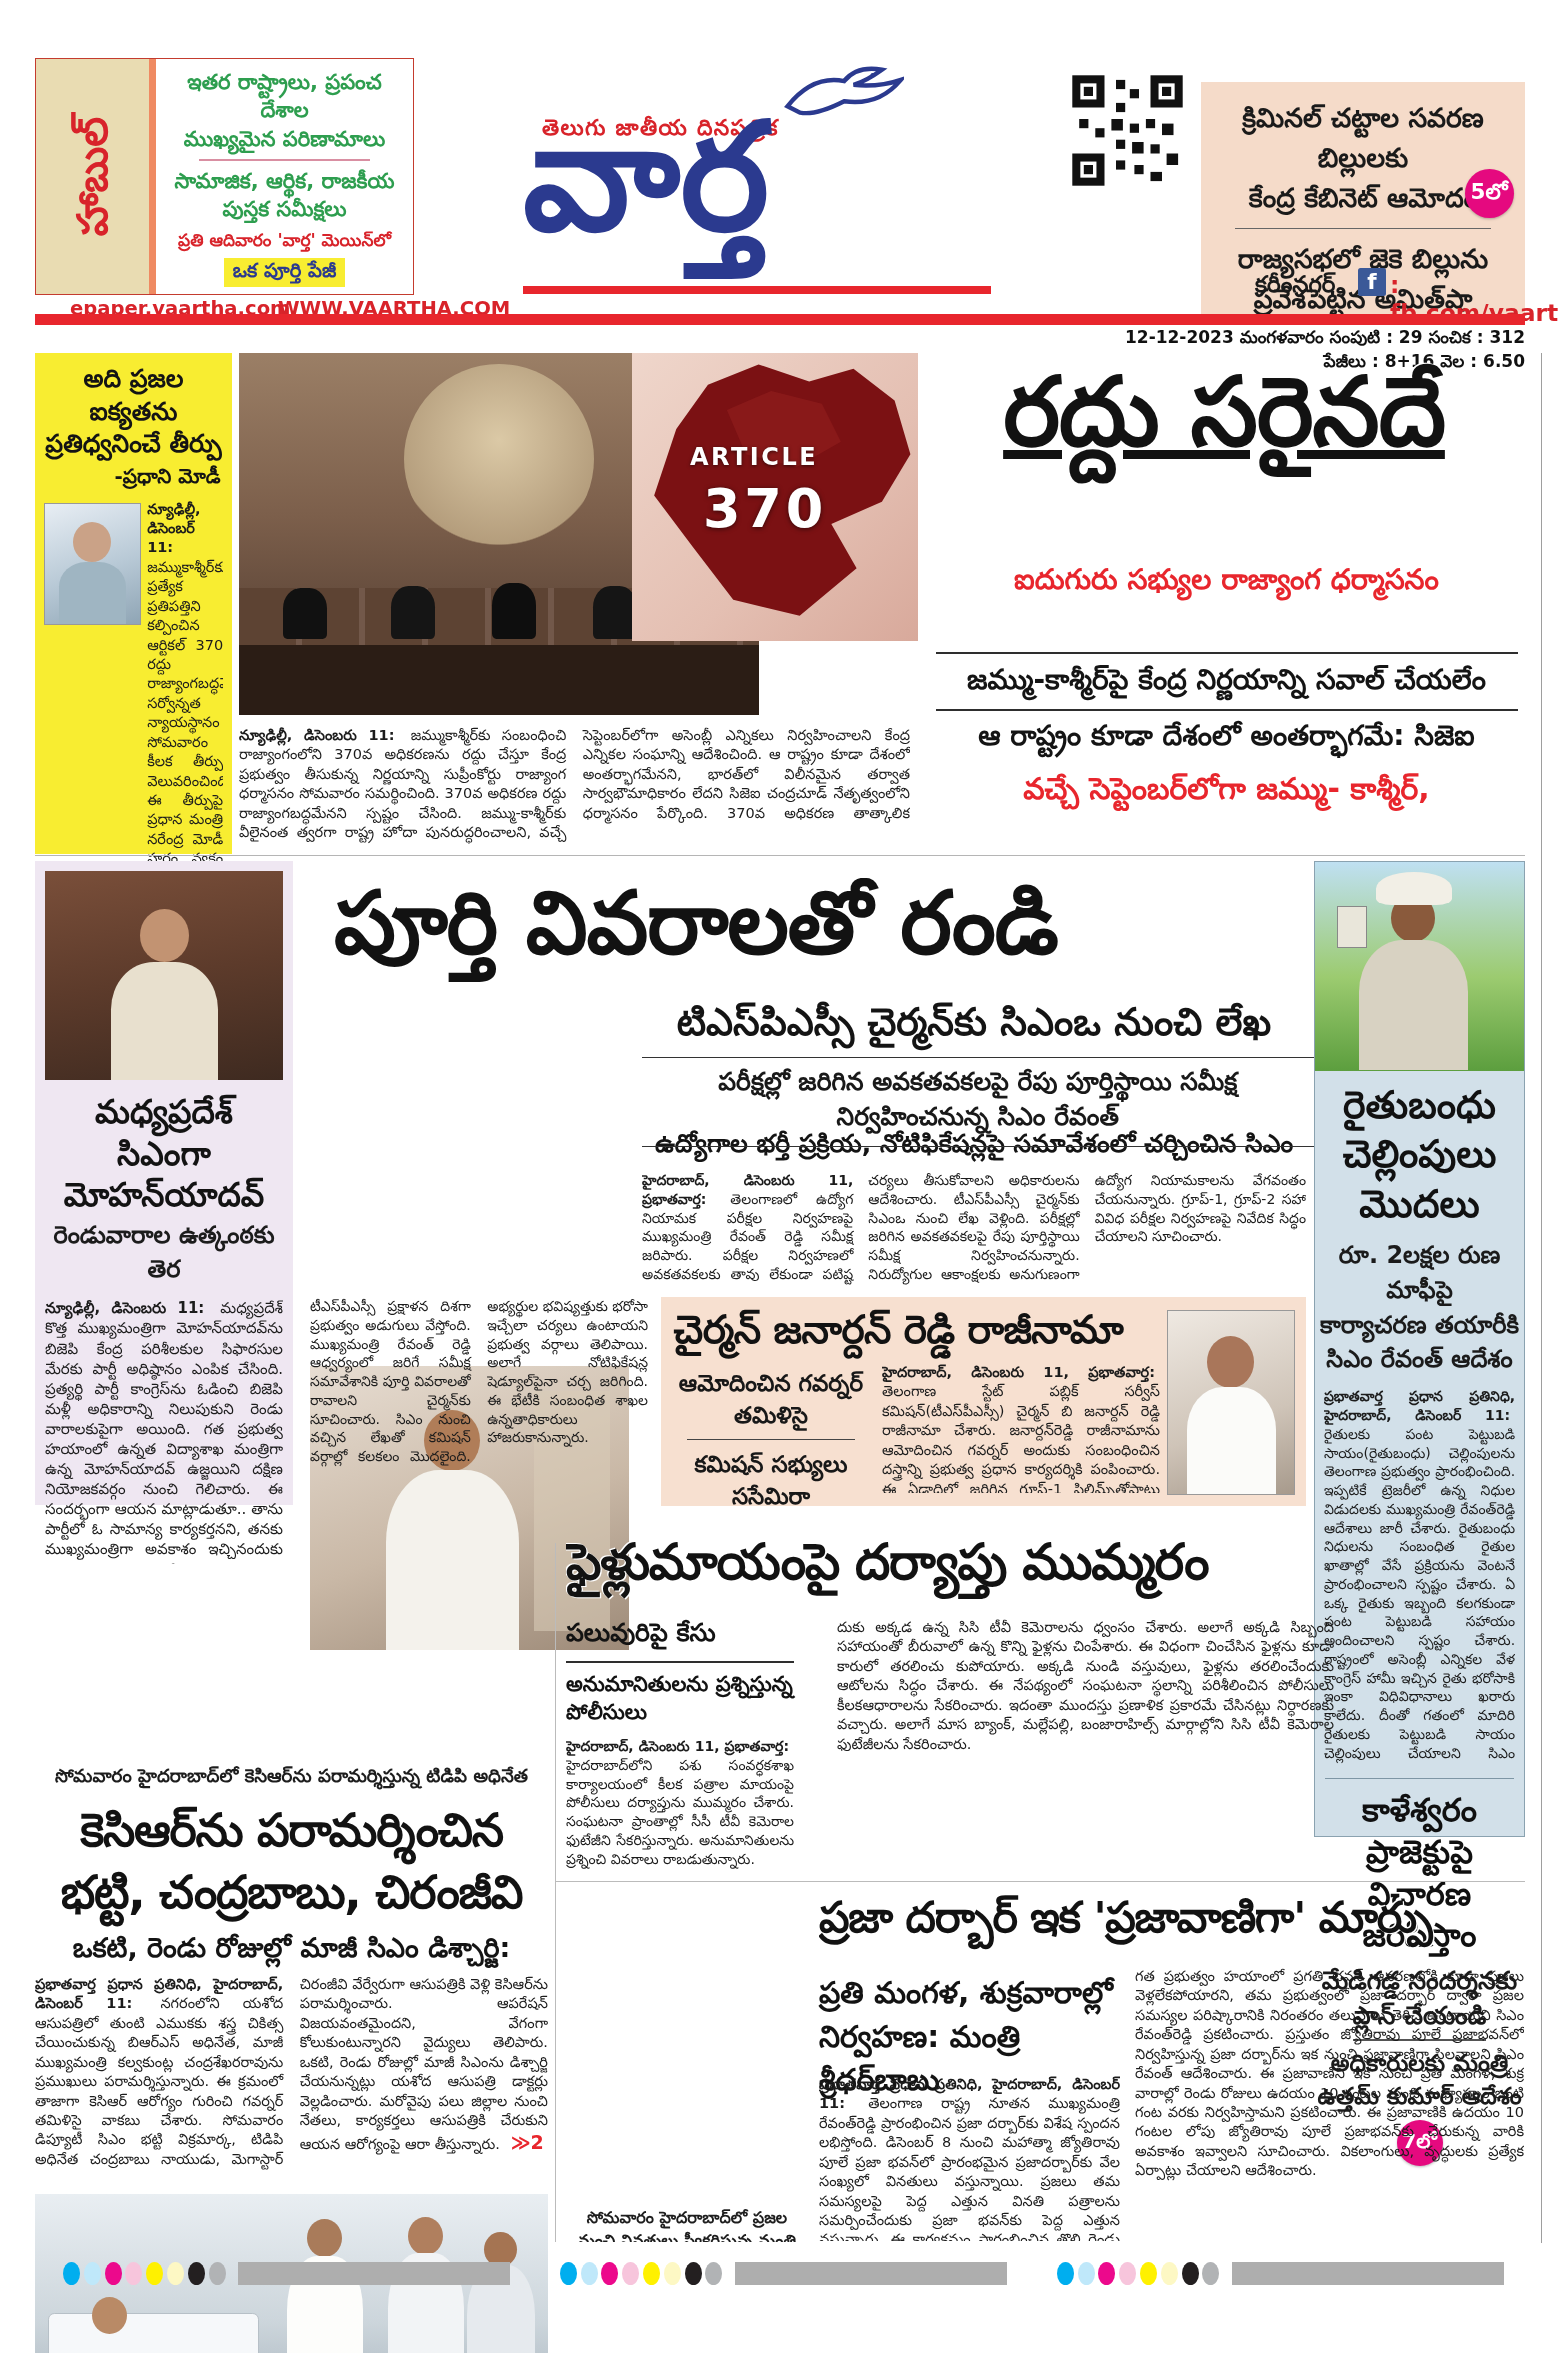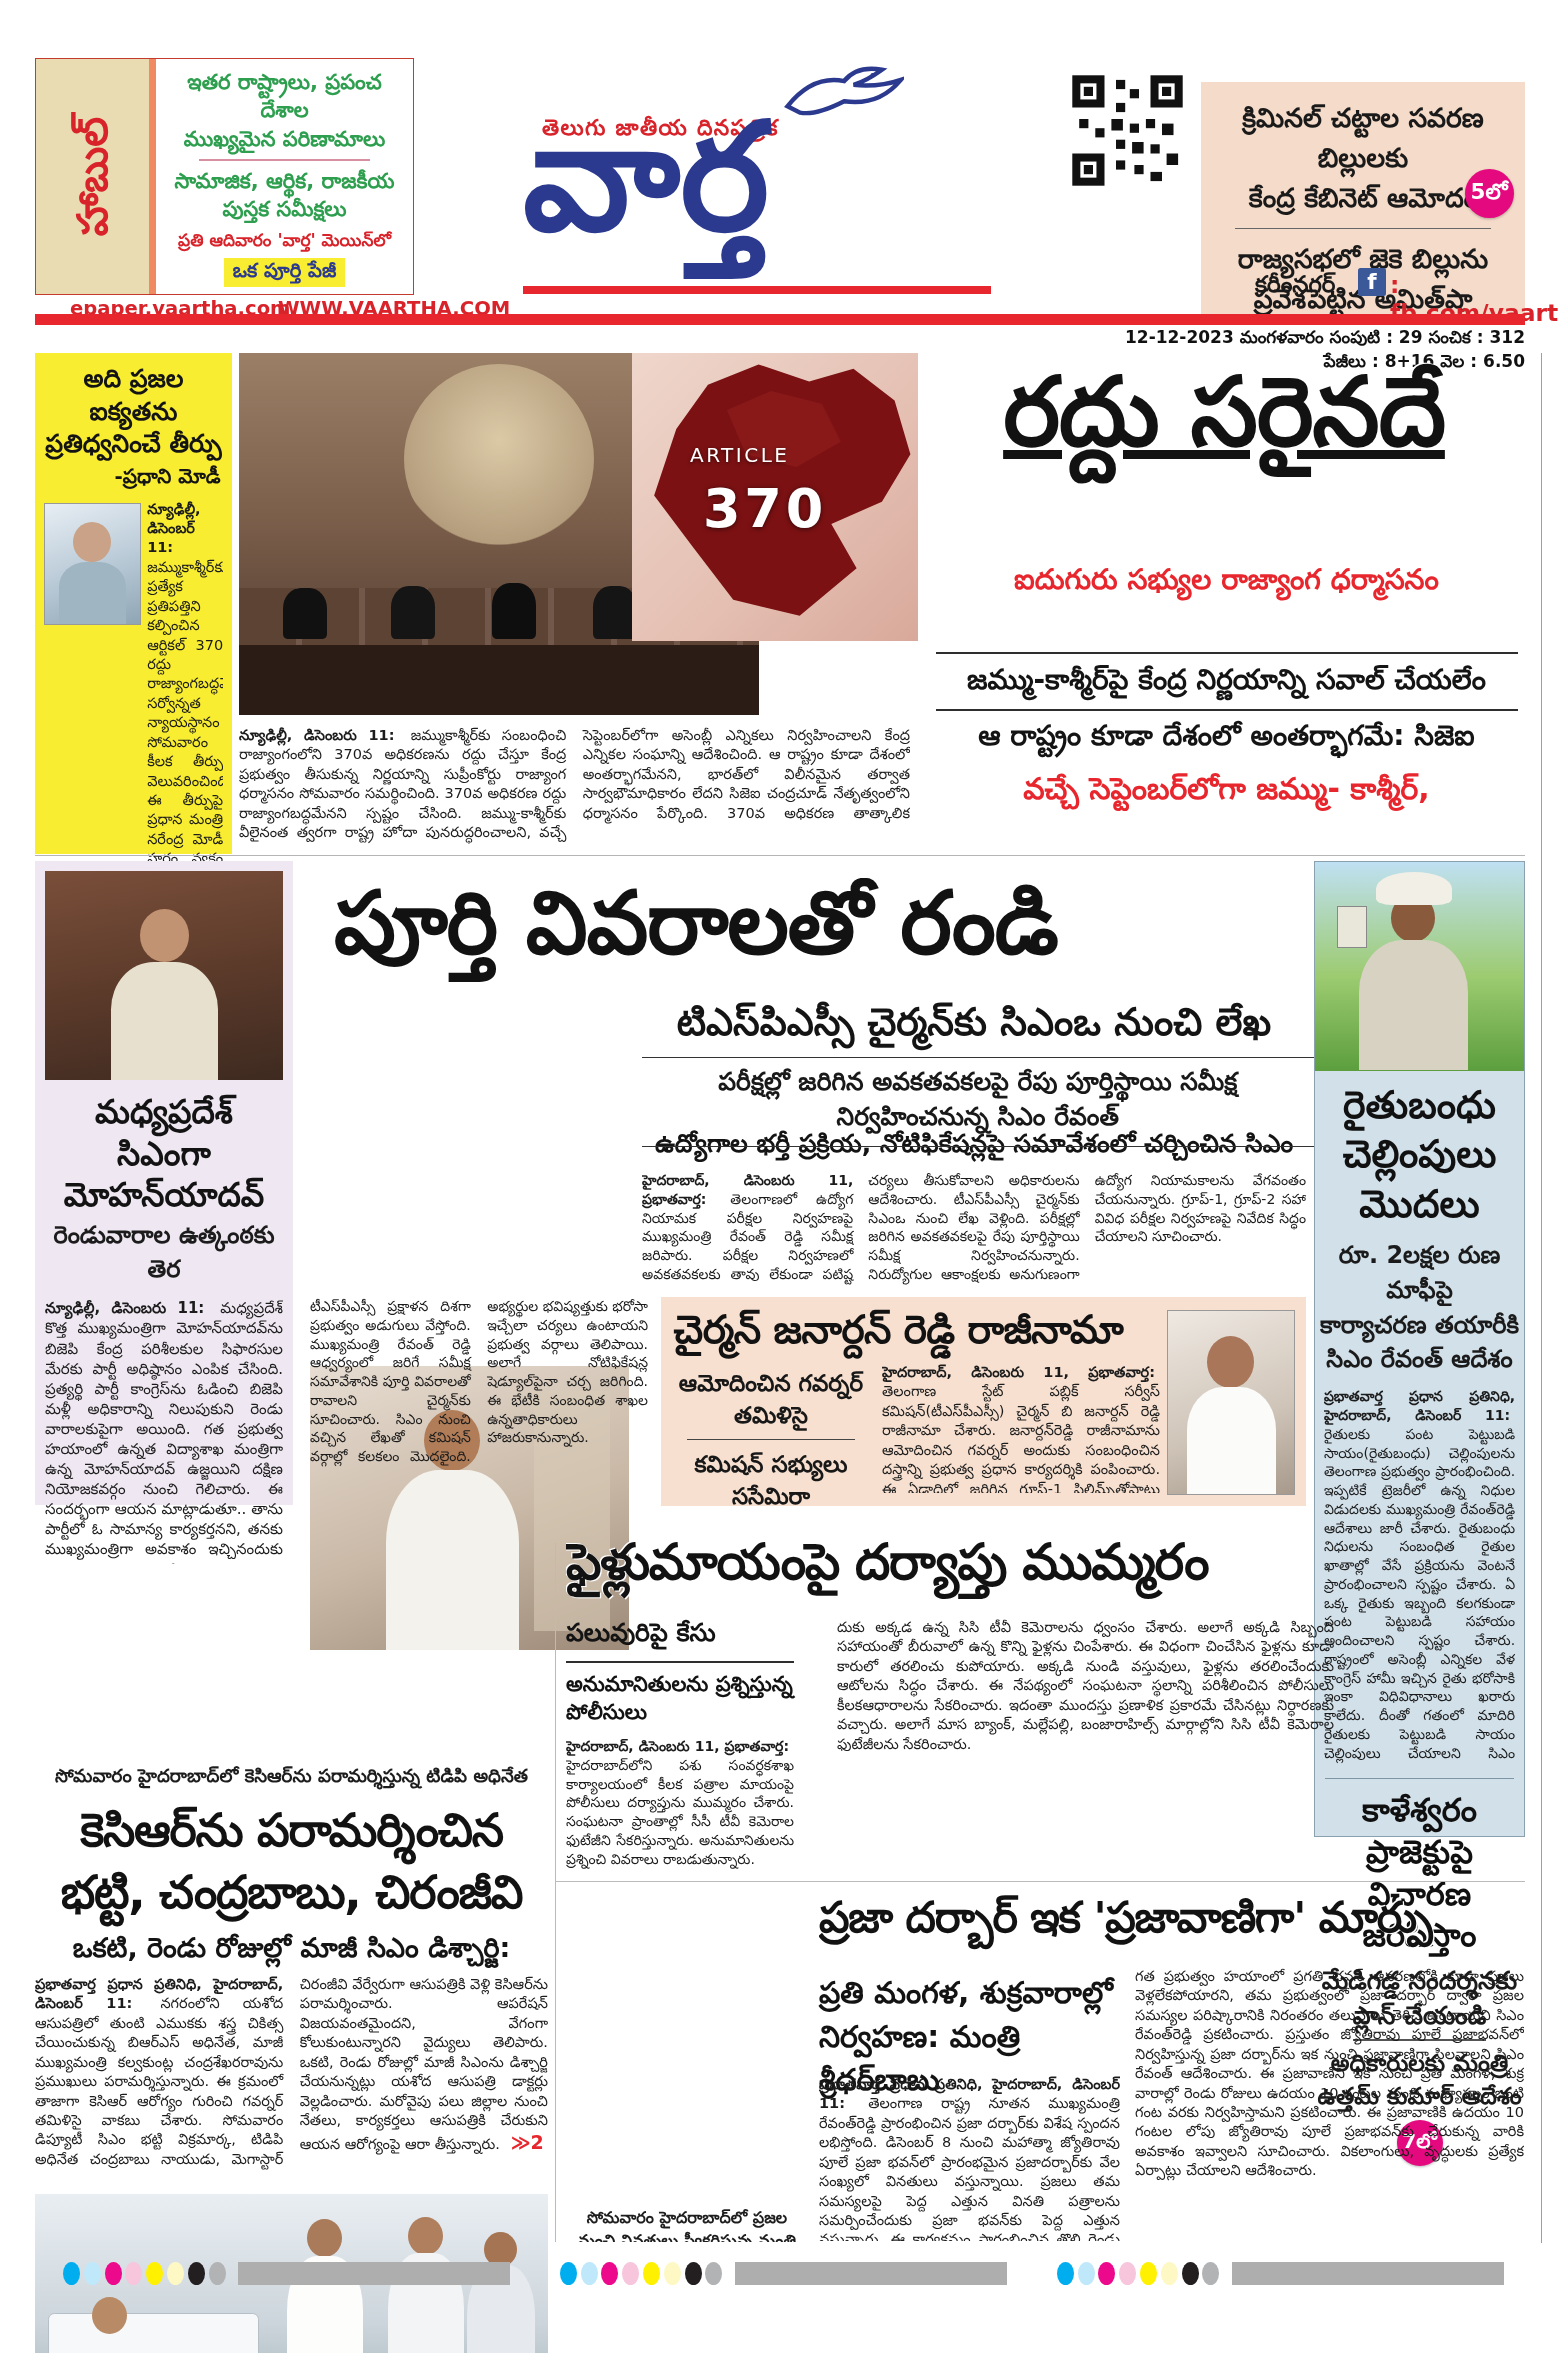--- a/index.html
+++ b/index.html
@@ -127,21 +127,21 @@
     <div style="position:absolute;left:253px;bottom:76px;width:44px;height:56px;border-radius:40% 40% 10% 10%;background:#0e0e0e;"></div>
     <div style="position:absolute;left:354px;bottom:76px;width:44px;height:53px;border-radius:40% 40% 10% 10%;background:#151515;"></div>
     <div style="position:absolute;left:449px;bottom:76px;width:44px;height:51px;border-radius:40% 40% 10% 10%;background:#111;"></div>
   </div>
 
   <div class="abs" style="left:632px;top:353px;width:286px;height:288px;background:linear-gradient(135deg,#efd6cb 0%,#e4bfb2 60%,#d8a99b 100%);overflow:hidden;">
     <svg width="286" height="288" viewBox="0 0 452 455">
       <path d="M70 120 L120 50 L200 18 L280 45 L350 25 L415 75 L440 160 L395 235 L315 270 L355 340 L265 415 L160 390 L95 305 L35 225 Z" fill="#7b1113"></path>
       <path d="M150 90 L220 60 L300 80 L330 140 L260 180 L180 160 Z" fill="#8d1b1c" opacity="0.8"></path>
     </svg>
-    <div style="position:absolute;left:58px;top:90px;color:#fff;font-weight:400;font-size:20px;letter-spacing:2.5px;text-shadow:0 1.3px 3.8px rgba(0,0,0,.6);">ARTICLE</div>
+    <div style="position:absolute;left:58px;top:90px;color:#fff;font-weight:700;font-size:24px;letter-spacing:2.5px;text-shadow:0 1.3px 3.8px rgba(0,0,0,.6);">ARTICLE</div>
     <div style="position:absolute;left:71px;top:124px;color:#fff;font-weight:900;font-size:54px;letter-spacing:3.8px;text-shadow:0 1.3px 5px rgba(0,0,0,.6);">370</div>
   </div>
 
   <div class="abs head-xxl clip" style="left:923px;top:362px;width:602px;height:183px;font-size:96px;text-align:center;text-decoration:underline;">రద్దు సరైనదే</div>
   <div class="abs bold ctr" style="left:928px;top:558px;width:597px;font-size:28.4px;color:#e8262d;line-height:1.55;">
     <div>ఐదుగురు సభ్యుల రాజ్యాంగ ధర్మాసనం</div>
   </div>
   <div class="abs rule" style="left:936px;top:652px;width:582px;height:1.9px;"></div>
   <div class="abs bold ctr clip" style="left:928px;top:663px;width:597px;height:39px;font-size:28px;color:#141414;">జమ్ము-కాశ్మీర్‌పై కేంద్ర నిర్ణయాన్ని సవాల్ చేయలేం</div>
   <div class="abs rule" style="left:936px;top:709px;width:582px;height:1.9px;"></div>

